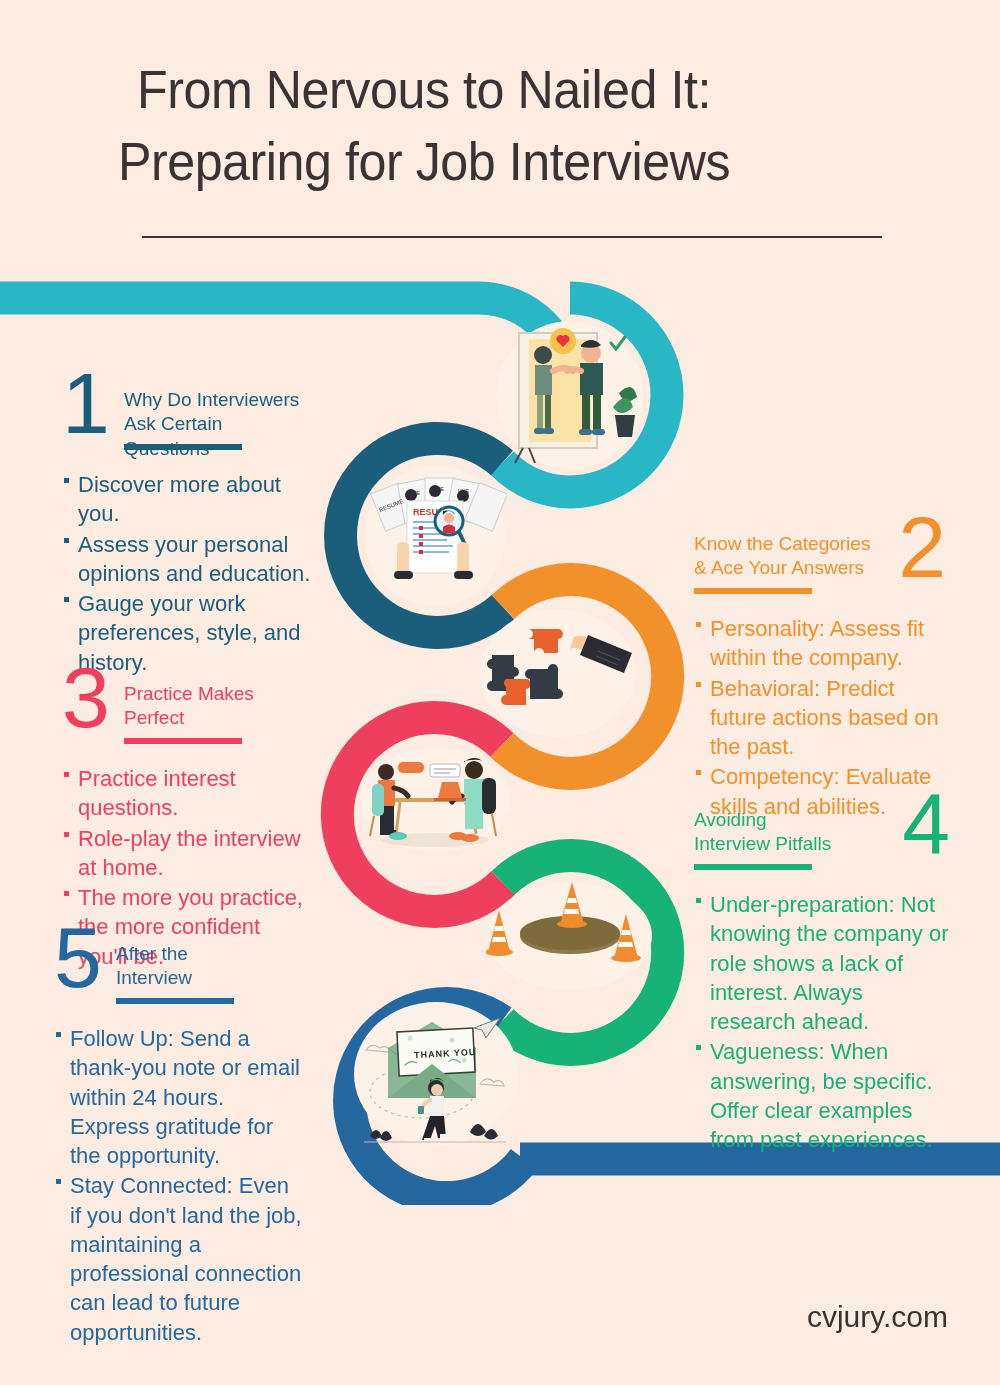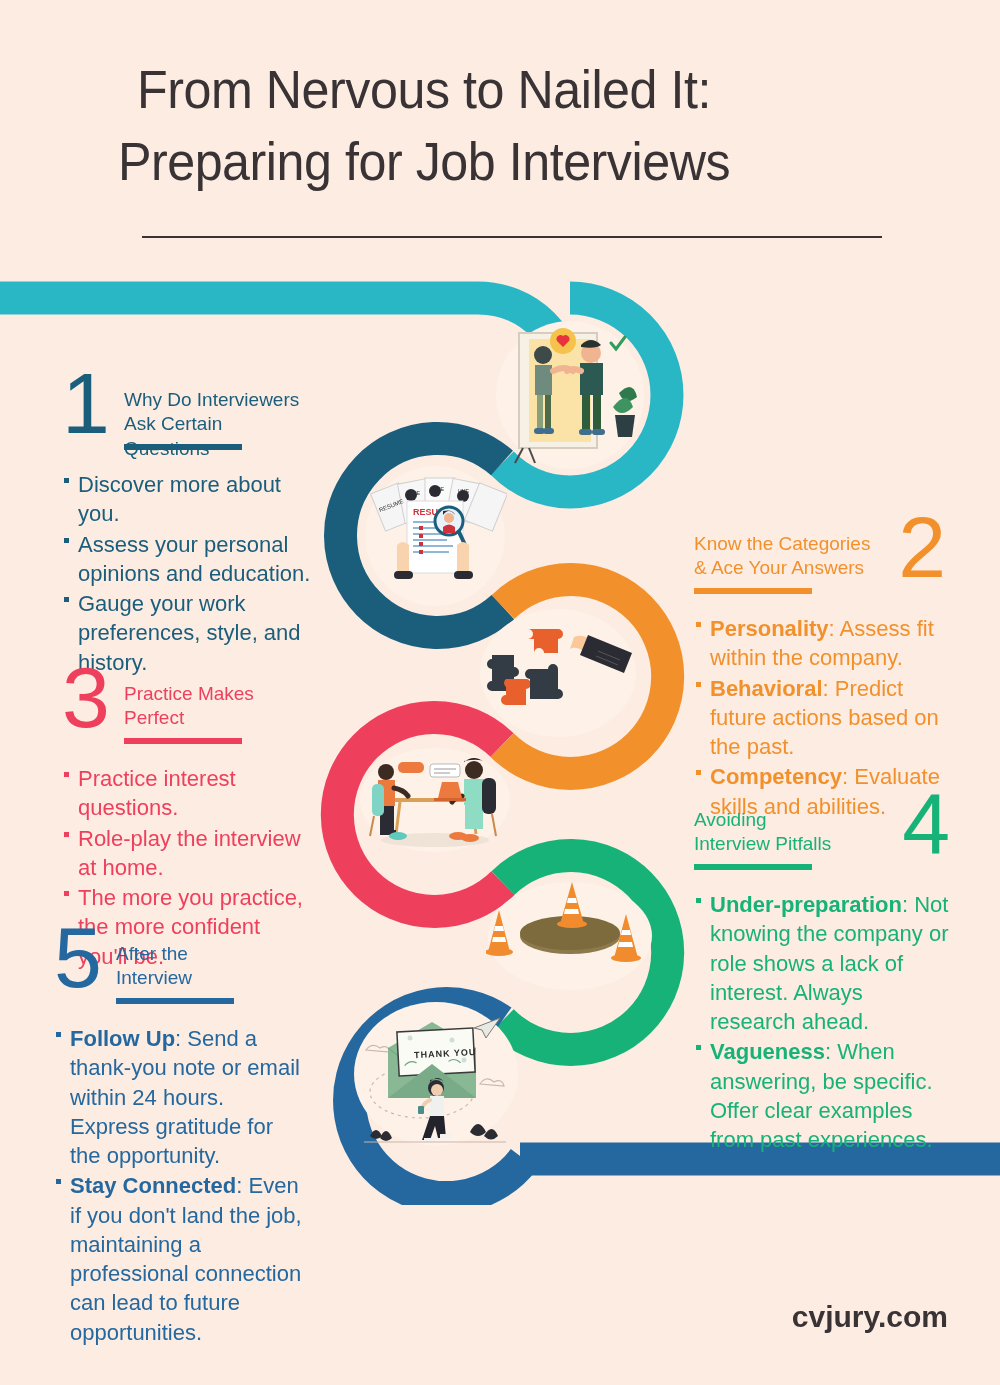--- a/index.html
+++ b/index.html
@@ -47,36 +47,36 @@
 
   .bullets { list-style:none; }
   .bullets li {
     position:relative; padding-left:16px; font-size:22px;
     line-height:1.33; margin-bottom:1px;
   }
   .bullets li::before {
     content:""; position:absolute; left:2px; top:8px;
     width:5px; height:5px;
   }
-  .bullets b { font-weight:bold; }
+  .bullets b { font-weight:normal; }
 
   
   .sec-left .num   { left:0; }
   .sec-left .head-txt { left:62px; top:10px; }
   .sec-left .underline { left:62px; top:66px; }
 
   
   .sec-right .num  { right:0; }
   .sec-right .head-txt { left:0; top:10px; }
   .sec-right .underline { left:0; top:66px; }
 
   
   #footer {
     position:absolute; right:52px; top:1300px;
-    font-size:30px; font-weight:700; color:#3a3335;
+    font-size:30px; font-weight:400; color:#3a3335;
     font-family:"Liberation Sans","DejaVu Sans",sans-serif;
   }
 </style>
 <style>[data-name="section-1"] .bullets li::before{background:#1b5e7c;}</style><style>[data-name="section-2"] .bullets li::before{background:#f2912c;}</style><style>[data-name="section-3"] .bullets li::before{background:#ee3f5c;}</style><style>[data-name="section-4"] .bullets li::before{background:#17b277;}</style><style>[data-name="section-5"] .bullets li::before{background:#24689f;}</style></head>
 <body style="background: rgb(252, 236, 226);">
 
 <div id="header" data-name="page-header">
   <div class="title-line" id="title1" data-name="page-title-line-1">From Nervous to Nailed It:</div>
   <div class="title-line" id="title2" data-name="page-title-line-2">Preparing for Job Interviews</div>
   <div id="title-rule" data-name="title-divider"></div>

